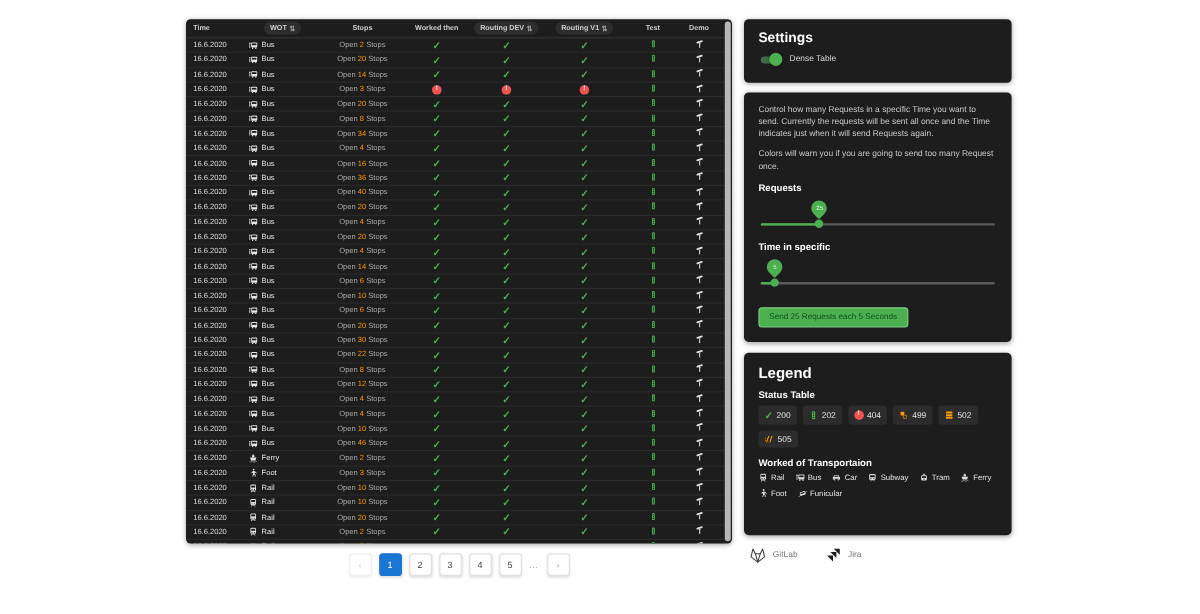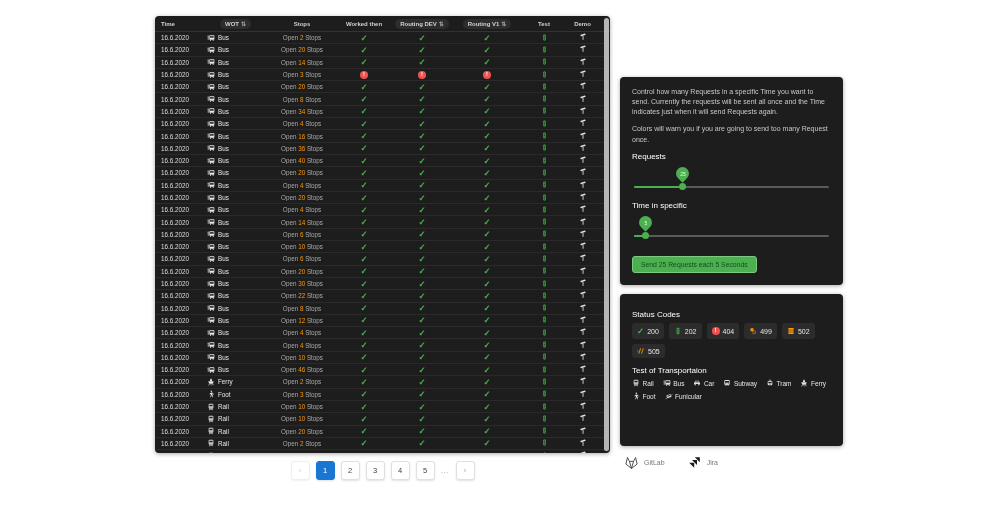--- a/index.html
+++ b/index.html
@@ -41,21 +41,21 @@
   .card .inner{padding:10px 12px;}
   .card-title{color:#ffffff;font-weight:bold;font-size:11.5px;margin:0 0 7px 0;}
   .toggle-row{display:flex;align-items:center;gap:6px;}
   .toggle{position:relative;width:20px;height:9px;flex:none;cursor:pointer;}
   .toggle .track{position:absolute;left:2px;right:2px;top:1.5px;height:6px;border-radius:3px;background:#3f6b44;}
   .toggle .knob{position:absolute;right:0;top:-1px;width:11px;height:11px;border-radius:50%;background:#4caf50;box-shadow:0 0 2px rgba(0,0,0,.5);}
   .toggle-label{font-size:7px;color:#d6d6d6;}
 
   .rrl-card{left:620px;top:77px;width:223px;height:208px;}
   .rrl-text{font-size:7px;line-height:1.45;color:#c9c9c9;margin:0 0 7px 0;}
-  .section-label{font-size:8px;font-weight:normal;color:#ffffff;margin:6px 0 4px 0;}
+  .section-label{font-size:8px;font-weight:bold;color:#ffffff;margin:6px 0 4px 0;}
   .slider{position:relative;height:30px;margin:0 2px 2px 2px;}
   .slider .track{position:absolute;left:0;right:0;top:21px;height:2px;background:#5a5a5a;border-radius:1px;}
   .slider .fill{position:absolute;left:0;top:21px;height:2px;background:#4caf50;border-radius:1px;}
   .slider .thumb{position:absolute;top:18.5px;width:7px;height:7px;border-radius:50%;background:#4caf50;margin-left:-3.5px;cursor:pointer;}
   .pin{position:absolute;top:2px;width:13px;height:13px;background:#4caf50;border-radius:50% 50% 50% 0;transform:rotate(-45deg);margin-left:-6.5px;display:flex;align-items:center;justify-content:center;}
   .pin span{transform:rotate(45deg);font-size:5px;color:#eaf7eb;}
   .send-btn{margin-top:10px;background:#4caf50;border:1px solid #7ec982;border-radius:3px;color:#10501d;font-size:6.8px;padding:4px 8px;font-family:"Liberation Sans",sans-serif;cursor:pointer;}
 
   .legend-card{left:620px;top:294px;width:223px;height:152px;}
   .chips{display:flex;flex-wrap:wrap;gap:5px;margin-bottom:8px;}
@@ -857,20 +857,32 @@
       <div class="pbtn nav prev">‹</div>
       <div class="pbtn active">1</div>
       <div class="pbtn ">2</div>
       <div class="pbtn ">3</div>
       <div class="pbtn ">4</div>
       <div class="pbtn ">5</div>
       <span class="pellipsis">…</span>
       <div class="pbtn nav">›</div>
     </div>
 
+  <div class="card settings-card">
+    <div class="inner">
+      <div class="card-title">Settings</div>
+      <div class="toggle-row">
+        <div class="toggle">
+          <div class="track"></div>
+          <div class="knob"></div>
+        </div>
+        <span class="toggle-label">Dense Table</span>
+      </div>
+    </div>
+  </div>
 
   <div class="card rrl-card">
     <div class="inner">
       <p class="rrl-text">Control how many Requests in a specific Time you want to send. Currently the requests will be sent all once and the Time indicates just when it will send Requests again.</p>
       <p class="rrl-text">Colors will warn you if you are going to send too many Request once.</p>
       <div class="section-label">Requests</div>
       <div class="slider">
         <div class="track"></div>
         <div class="fill" id="req-fill" style="width: 25%;"></div>
         <div class="pin" id="req-pin" style="left: 25%;">
@@ -886,21 +898,22 @@
             <span>5</span>
           </div>
         <div class="thumb" id="time-thumb" style="left: 6%;"></div>
       </div>
       <button class="send-btn">Send 25 Requests each 5 Seconds</button>
     </div>
   </div>
 
   <div class="card legend-card">
     <div class="inner">
-      <div class="section-label">Status Codes</div>
+      <div class="card-title" style="font-size:12.5px;">Legend</div>
+      <div class="section-label">Status Table</div>
       <div class="chips" id="status-chips">
           <span class="chip">
             <span class="ok">✓</span>
             <span class="code">200</span>
           </span>
           <span class="chip">
             <span class="cg" style="display:inline-flex">
               <svg class="cic">
                 <use href="#i-traffic"></use>
               </svg>
@@ -929,21 +942,21 @@
           </span>
           <span class="chip">
             <span class="co" style="display:inline-flex">
               <svg class="cic">
                 <use href="#i-slashes"></use>
               </svg>
             </span>
             <span class="code">505</span>
           </span>
         </div>
-      <div class="section-label">Test of Transportaion</div>
+      <div class="section-label">Worked of Transportaion</div>
       <div class="modes" id="modes-list">
           <span class="mode">
             <svg class="mic">
               <use href="#i-rail"></use>
             </svg>
             <span>Rail</span>
           </span>
           <span class="mode">
             <svg class="mic">
               <use href="#i-bus"></use>

